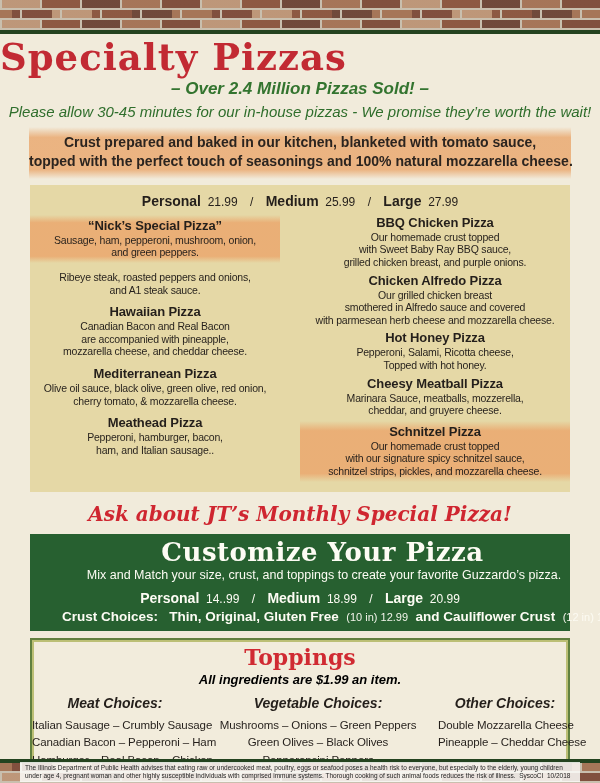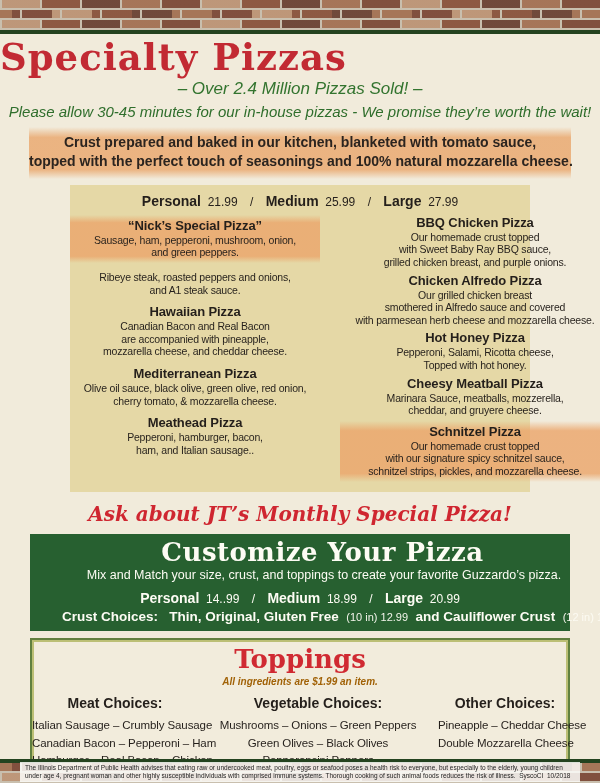--- a/index.html
+++ b/index.html
@@ -21,37 +21,37 @@
   }
   .brick-row.o { background-position:20px 0, 52px 0; }
   .rule { height:4px; background:#24431f; }
   
   .title {
     font-family:"DejaVu Serif", serif; font-weight:bold;
     font-size:37px; line-height:1; letter-spacing:1px;
     color:#c22a33; text-align:left; margin-top:5px;
   }
   .tagline {
-    font-size:17px; line-height:1.1; font-weight:normal; font-style:italic;
+    font-size:17px; line-height:1.1; font-weight:bold; font-style:italic;
     color:#33742f; text-align:center; margin-top:4px;
   }
   .wait-note {
     font-size:15px; font-style:italic; color:#2f6e2c;
     text-align:center; margin-top:4px;
   }
   
   .crust-banner {
     width:542px; margin:7px auto 0; padding:6px 0 7px;
     text-align:center; font-weight:bold; font-size:14px; line-height:1.4;
     white-space:pre; color:#2b241f;
     background:linear-gradient(180deg, rgba(234,172,117,0) 0%, rgba(234,172,117,.88) 20%, rgba(234,172,117,.88) 82%, rgba(234,172,117,0) 100%);
   }
   
   .panel {
-    width:460px; margin:6px auto 0; background:#e5d8a6;
+    width:540px; margin:6px auto 0; background:#e5d8a6;
     padding:8px 0 6px;
   }
   .sizes-row { text-align:center; font-size:12px; white-space:nowrap; }
   .sizes-row .lbl { font-weight:bold; font-size:14px; }
   .sizes-row .prc { font-size:12px; }
   .sizes-row .sep { margin:0 9px; font-size:12px; }
   .cols { display:grid; grid-template-columns:250px 270px; column-gap:20px; margin-top:6px; }
   .item { text-align:center; margin-bottom:4px; }
   .col-left .item { margin-bottom:8px; }
   .item .name { font-weight:bold; font-size:13px; line-height:1.23; letter-spacing:-0.1px; }
@@ -81,26 +81,26 @@
   .crust-line .sm { font-size:11px; opacity:.95; }
   
   .toppings {
     width:540px; margin:7px auto 0;
     border:2px solid #61803f;
     box-shadow:inset 0 0 0 2px #bcbf75;
     padding:6px 0 9px; text-align:center; background:#f2ecdc;
   }
   .t-title {
     font-family:"DejaVu Serif", serif; font-weight:bold;
-    font-size:26px; line-height:1.05; color:#d02a32;
-  }
-  .t-note { font-weight:bold; font-style:italic; font-size:10px; margin-top:3px; color:#a16207; }
+    font-size:22px; line-height:1.05; color:#d02a32;
+  }
+  .t-note { font-weight:bold; font-style:italic; font-size:13px; margin-top:3px; color:#000000; }
   .t-cols { display:grid; grid-template-columns:166px 240px 134px; margin-top:8px; }
   .t-col { text-align:center; }
-  .t-head { font-weight:bold; font-size:14px; margin-bottom:6px;text-align:center; }
+  .t-head { font-weight:bold; font-style:italic; font-size:14px; margin-bottom:6px;text-align:center; }
   .t-item { font-size:11.5px; line-height:1.5; white-space:nowrap; letter-spacing:-0.1px; }
   
   .bottom { position:absolute; left:0; right:0; bottom:0; }
   .disclaimer {
     position:absolute; left:20px; right:20px; bottom:1px;
     background:rgba(253,253,250,.85);
     font-size:6.5px; line-height:1.25; padding:2px 5px;
     white-space:pre; text-align:left; color:#1d1d1d;
   }
 </style>
@@ -231,22 +231,22 @@
         <div class="t-item">Hamburger – Real Bacon – Chicken</div>
       </div>
       <div class="t-col">
         <div class="t-head">Vegetable Choices:</div>
         <div class="t-item">Mushrooms – Onions – Green Peppers</div>
         <div class="t-item">Green Olives – Black Olives</div>
         <div class="t-item">Pepperoncini Peppers</div>
       </div>
       <div class="t-col">
         <div class="t-head">Other Choices:</div>
+        <div class="t-item">Double Mozzarella Cheese</div>
         <div class="t-item">Pineapple – Cheddar Cheese</div>
-        <div class="t-item">Double Mozzarella Cheese</div>
       </div>
     </div>
   </div>
 
   <div class="bottom">
     <div class="rule"></div>
     <div>
       <div class="brick-row o"></div>
       <div class="brick-row"></div>
     </div>

